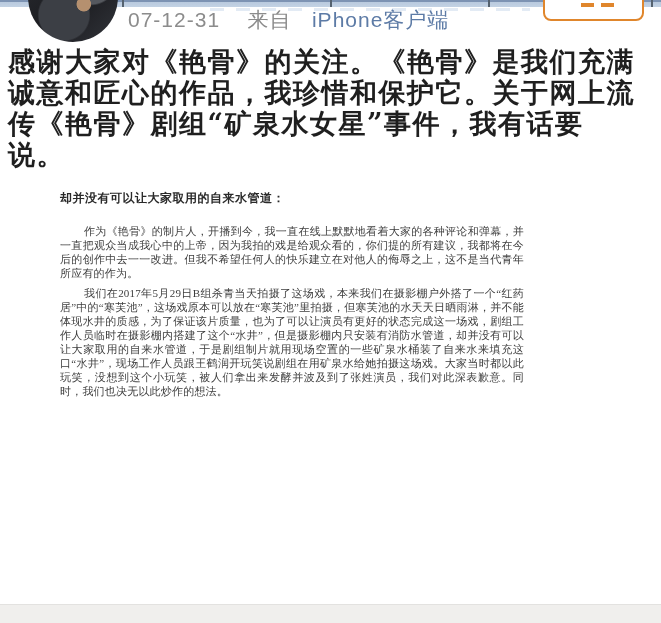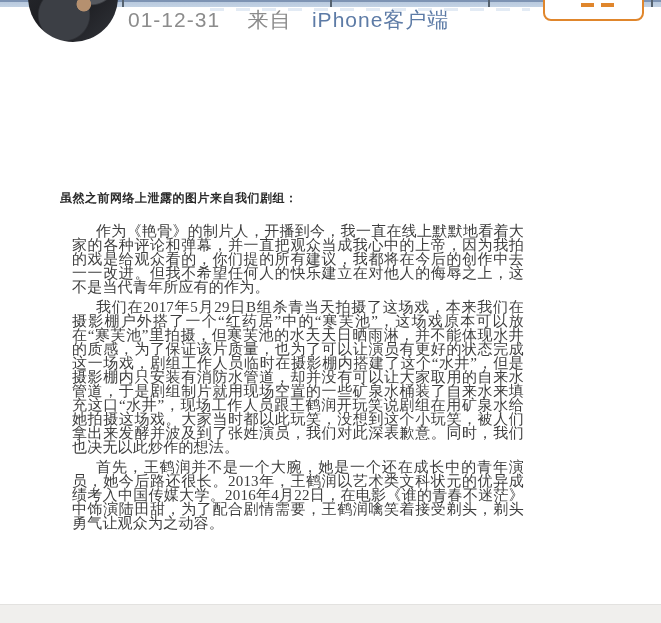--- a/index.html
+++ b/index.html
@@ -33,21 +33,21 @@
   
   .headline{position:absolute;left:8px;top:46px;width:650px;color:#1f1f1f;
     font-family:"DejaVu Serif","Liberation Serif",serif;font-weight:600;
     font-size:27px;line-height:31px;letter-spacing:1.5px;}
   
   .letter-title{position:absolute;left:60px;top:190px;font-size:12px;font-weight:bold;
     color:#2a2a2a;font-family:"Liberation Sans",sans-serif;letter-spacing:.5px;}
   
   .letter-body{position:absolute;left:60px;top:224px;width:464px;
     font-family:"Liberation Serif","DejaVu Serif",serif;}
-  .letter-body p{margin:0 0 6px 12px;font-size:15px;line-height:14px;color:#3d3d3d;
+  .letter-body p{margin:0 0 6px 0;font-size:11px;line-height:14px;color:#3d3d3d;
     text-indent:24px;text-align:justify;text-justify:inter-ideograph;letter-spacing:.2px;}
   
   .bottom-strip{position:absolute;left:0;top:604px;width:661px;height:19px;background:#f0efed;
     border-top:1px solid #e3e2e0;box-sizing:border-box;}
 </style>
 </head>
 <body>
 
 <div class="screen">
 
@@ -55,36 +55,41 @@
     <div class="sep" style="left:122px"></div>
     <div class="sep" style="left:330px"></div>
     <div class="sep" style="left:488px"></div>
     <div class="sep" style="left:651px"></div>
   </div>
   <div class="faint-remnant"></div>
 
   <div class="avatar"></div>
 
   <div class="meta">
-    <span>01-12-31</span>
+    <span>07-12-31</span>
     <span>&nbsp;&nbsp;</span>
     <span>来自</span>
     <span>&nbsp;</span>
     <span class="src-link">iPhone客户端</span>
   </div>
 
   <div class="follow-btn">
     <div class="remnant r1"></div>
     <div class="remnant r2"></div>
   </div>
 
+  <div class="headline">
+    <div>感谢大家对《艳骨》的关注。《艳骨》是我们充满</div>
+    <div>诚意和匠心的作品，我珍惜和保护它。关于网上流</div>
+    <div>传《艳骨》剧组“矿泉水女星”事件，我有话要</div>
+    <div>说。</div>
+  </div>
 
-  <div class="letter-title">虽然之前网络上泄露的图片来自我们剧组：</div>
+  <div class="letter-title">却并没有可以让大家取用的自来水管道：</div>
 
   <div class="letter-body">
     <p>作为《艳骨》的制片人，开播到今，我一直在线上默默地看着大家的各种评论和弹幕，并一直把观众当成我心中的上帝，因为我拍的戏是给观众看的，你们提的所有建议，我都将在今后的创作中去一一改进。但我不希望任何人的快乐建立在对他人的侮辱之上，这不是当代青年所应有的作为。</p>
     <p>我们在2017年5月29日B组杀青当天拍摄了这场戏，本来我们在摄影棚户外搭了一个“红药居”中的“寒芙池”，这场戏原本可以放在“寒芙池”里拍摄，但寒芙池的水天天日晒雨淋，并不能体现水井的质感，为了保证该片质量，也为了可以让演员有更好的状态完成这一场戏，剧组工作人员临时在摄影棚内搭建了这个“水井”，但是摄影棚内只安装有消防水管道，却并没有可以让大家取用的自来水管道，于是剧组制片就用现场空置的一些矿泉水桶装了自来水来填充这口“水井”，现场工作人员跟王鹤润开玩笑说剧组在用矿泉水给她拍摄这场戏。大家当时都以此玩笑，没想到这个小玩笑，被人们拿出来发酵并波及到了张姓演员，我们对此深表歉意。同时，我们也决无以此炒作的想法。</p>
-    <p>首先，王鹤润并不是一个大腕，她是一个还在成长中的青年演员，她今后路还很长。2013年，王鹤润以艺术类文科状元的优异成绩考入中国传媒大学。2016年4月22日，在电影《谁的青春不迷茫》中饰演陆田甜，为了配合剧情需要，王鹤润噙笑着接受剃头，剃头勇气让观众为之动容。</p>
   </div>
 
   <div class="bottom-strip"></div>
 
 </div>
 
 </body></html>

